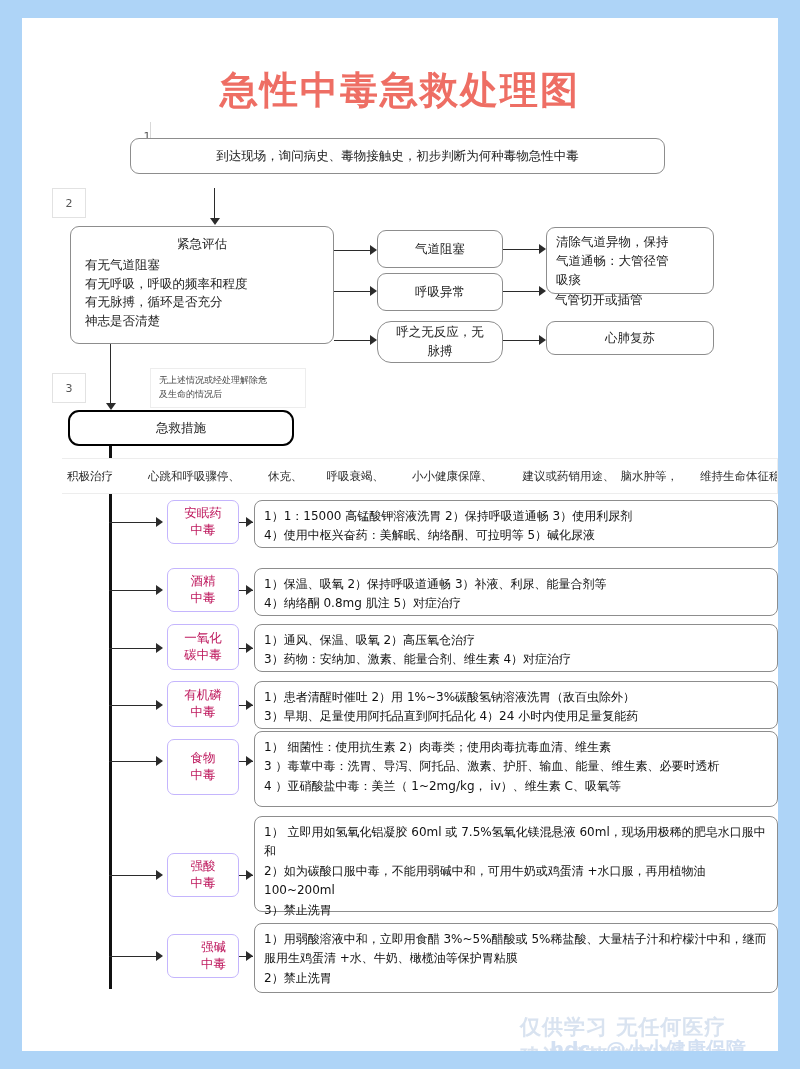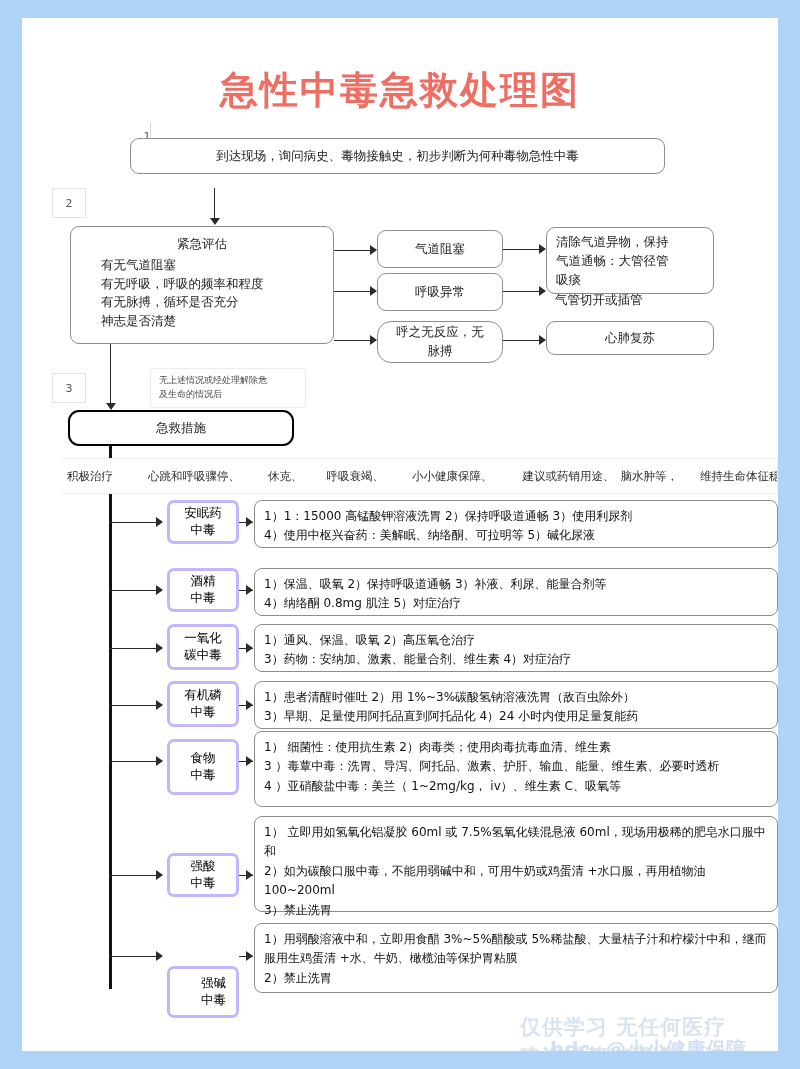--- a/index.html
+++ b/index.html
@@ -141,31 +141,31 @@
     overflow: hidden;
   }
   #treat-bar .seg { padding: 0 3px; }
   #treat-bar .lead { padding-left: 5px; padding-right: 14px; }
 
   
   .plabel {
     position: absolute;
     left: 145px;
     width: 72px;
-    border: 3px solid #c4b5fd;
+    border: 1px solid #c4b5fd;
     border-radius: 7px;
     background: #fff;
     box-sizing: border-box;
     display: flex;
     align-items: center;
     justify-content: center;
     text-align: center;
     font-size: 12.5px;
     line-height: 1.35;
-    color: #000000;
+    color: #be185d;
   }
   .pcontent {
     position: absolute;
     left: 232px;
     width: 524px;
     border: 1px solid #8d8d8d;
     border-radius: 8px;
     background: #fff;
     box-sizing: border-box;
     padding: 6px 9px;
@@ -211,21 +211,21 @@
   <div class="step-marker" style="left:30px; top:355px;">3</div>
   <div class="ln-v" style="left:128px; top:104px; height:30px; background:#d8d8d8;"></div>
 
   <div class="rbox center" id="intake" style="left:108px; top:120px; width:535px; height:36px;">
     <span>到达现场，询问病史、毒物接触史，初步判断为何种毒物急性中毒</span>
   </div>
 
   <div class="ln-v" style="left:192px; top:170px; height:32px;"></div>
   <div class="arrow-d" style="left:188px; top:200px;"></div>
 
-  <div class="rbox" id="assess" style="left:48px; top:208px; width:264px; height:118px; padding:8px 30px;">
+  <div class="rbox" id="assess" style="left:48px; top:208px; width:264px; height:118px; padding:8px 14px;">
     <div style="text-align:center; margin-bottom:2px;">紧急评估</div>
     <div>有无气道阻塞</div>
     <div>有无呼吸，呼吸的频率和程度</div>
     <div>有无脉搏，循环是否充分</div>
     <div>神志是否清楚</div>
   </div>
 
   <div class="ln-h" style="left:312px; top:232px; width:38px;"></div>
   <div class="arrow-r" style="left:348px; top:227px;"></div>
   <div class="ln-h" style="left:312px; top:273px; width:38px;"></div>
@@ -362,21 +362,21 @@
   <div class="ln-h" style="left:217px; top:857px; width:14px;"></div>
   <div class="arrow-r" style="left:224px; top:852px;"></div>
   <div class="pcontent" style="top:798px; height:96px;">
     <div class="wrapln">1） 立即用如氢氧化铝凝胶      60ml 或 7.5%氢氧化镁混悬液   60ml，现场用极稀的肥皂水口服中和</div>
     <div class="wrapln">2）如为碳酸口服中毒，不能用弱碱中和，可用牛奶或鸡蛋清          +水口服，再用植物油 100~200ml</div>
     <div class="ln">3）禁止洗胃</div>
   </div>
 
   <div class="ln-h" style="left:87px; top:938px; width:50px;"></div>
   <div class="arrow-r" style="left:134px; top:933px;"></div>
-  <div class="plabel" style="top:948px; height:52px; white-space:pre-line;padding-left:21px;">
+  <div class="plabel" style="top:916px; height:44px; white-space:pre-line;padding-left:21px;">
     <span>强碱
 中毒</span>
   </div>
   <div class="ln-h" style="left:217px; top:938px; width:14px;"></div>
   <div class="arrow-r" style="left:224px; top:933px;"></div>
   <div class="pcontent" style="top:905px; height:70px;">
     <div class="wrapln">1）用弱酸溶液中和，立即用食醋       3%~5%醋酸或 5%稀盐酸、大量桔子汁和柠檬汁中和，继而服用生鸡蛋清    +水、牛奶、橄榄油等保护胃粘膜</div>
     <div class="ln">2）禁止洗胃</div>
   </div>
 

